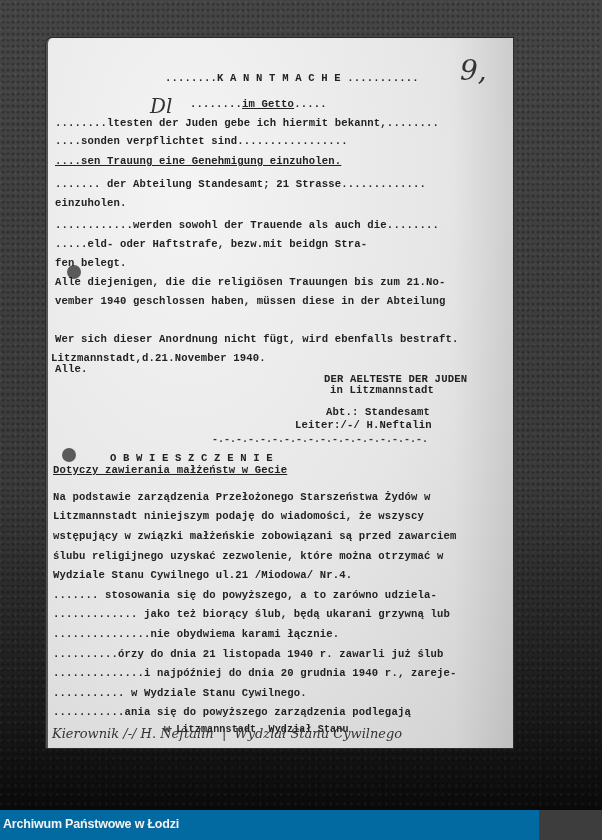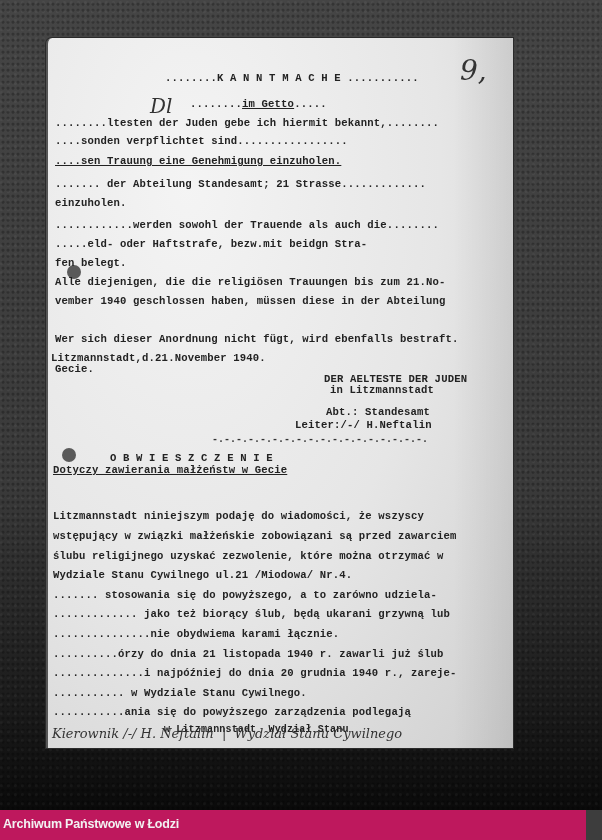--- a/index.html
+++ b/index.html
@@ -35,21 +35,21 @@
   .line {
     position:absolute; font-size:10.6px; line-height:12px; white-space:pre;
     letter-spacing:0.15px; font-weight:bold; color:#222;
   }
   .u { text-decoration:underline; }
   .hand {
     position:absolute; font-family:"DejaVu Serif", serif; font-style:italic;
     color:#333; white-space:pre;
   }
   .footer {
-    position:absolute; left:0; top:810px; width:586px; height:30px; background:#be185d;
+    position:absolute; left:0; top:810px; width:539px; height:30px; background:#0369a1;
   }
   .footer-text {
     position:absolute; left:3px; top:7px; color:#f2f2f2;
     font-family:"Liberation Sans", sans-serif; font-weight:bold; font-size:12.5px;
     letter-spacing:-0.2px;
   }
   .dots-rule { position:absolute; font-size:10px; font-weight:bold; color:#333; white-space:pre; }
 </style>
 </head>
 <body>
@@ -72,31 +72,32 @@
   <div class="line u" style="left:7px; top:117px;">....sen Trauung eine Genehmigung einzuholen.</div>
   <div class="line" style="left:7px; top:140px;">....... der Abteilung Standesamt; 21 Strasse.............</div>
   <div class="line" style="left:7px; top:159px;">einzuholen.</div>
   <div class="line" style="left:7px; top:181px;">............werden sowohl der Trauende als auch die........</div>
   <div class="line" style="left:7px; top:200px;">.....eld- oder Haftstrafe, bezw.mit beidgn Stra-</div>
   <div class="line" style="left:7px; top:219px;">fen belegt.</div>
   <div class="line" style="left:7px; top:238px;">Alle diejenigen, die die religiösen Trauungen bis zum 21.No-</div>
   <div class="line" style="left:7px; top:257px;">vember 1940 geschlossen haben, müssen diese in der Abteilung</div>
   <div class="line" style="left:7px; top:295px;">Wer sich dieser Anordnung nicht fügt, wird ebenfalls bestraft.</div>
   <div class="line" style="left:3px; top:314px;">Litzmannstadt,d.21.November 1940.</div>
-  <div class="line" style="left:7px; top:325px;">Gecie.</div>
+  <div class="line" style="left:7px; top:325px;">Alle.</div>
 
   <div class="line" style="left:276px; top:335px;">DER AELTESTE DER JUDEN</div>
   <div class="line" style="left:282px; top:346px;">in Litzmannstadt</div>
   <div class="line" style="left:278px; top:368px;">Abt.: Standesamt</div>
   <div class="line" style="left:247px; top:381px;">Leiter:/-/ H.Neftalin</div>
   <div class="dots-rule" style="left:164px; top:396px;">-.-.-.-.-.-.-.-.-.-.-.-.-.-.-.-.-.-.</div>
 
   <div class="line" style="left:62px; top:414px;">O B W I E S Z C Z E N I E</div>
   <div class="line u" style="left:5px; top:426px;">Dotyczy zawierania małżeństw w Gecie</div>
 
+  <div class="line" style="left:5px; top:453px;">Na podstawie zarządzenia Przełożonego Starszeństwa Żydów w</div>
   <div class="line" style="left:5px; top:472px;">Litzmannstadt niniejszym podaję do wiadomości, że wszyscy</div>
   <div class="line" style="left:5px; top:492px;">wstępujący w związki małżeńskie zobowiązani są przed zawarciem</div>
   <div class="line" style="left:5px; top:512px;text-align:center;">ślubu religijnego uzyskać zezwolenie, które można otrzymać w</div>
   <div class="line" style="left:5px; top:531px;">Wydziale Stanu Cywilnego ul.21 /Miodowa/ Nr.4.</div>
   <div class="line" style="left:5px; top:551px;">....... stosowania się do powyższego, a to zarówno udziela-</div>
   <div class="line" style="left:5px; top:570px;">............. jako też biorący ślub, będą ukarani grzywną lub</div>
   <div class="line" style="left:5px; top:590px;">...............nie obydwiema karami łącznie.</div>
   <div class="line" style="left:5px; top:610px;">..........órzy do dnia 21 listopada 1940 r. zawarli już ślub</div>
   <div class="line" style="left:5px; top:629px;">..............i najpóźniej do dnia 20 grudnia 1940 r., zareje-</div>
   <div class="line" style="left:5px; top:649px;">........... w Wydziale Stanu Cywilnego.</div>

